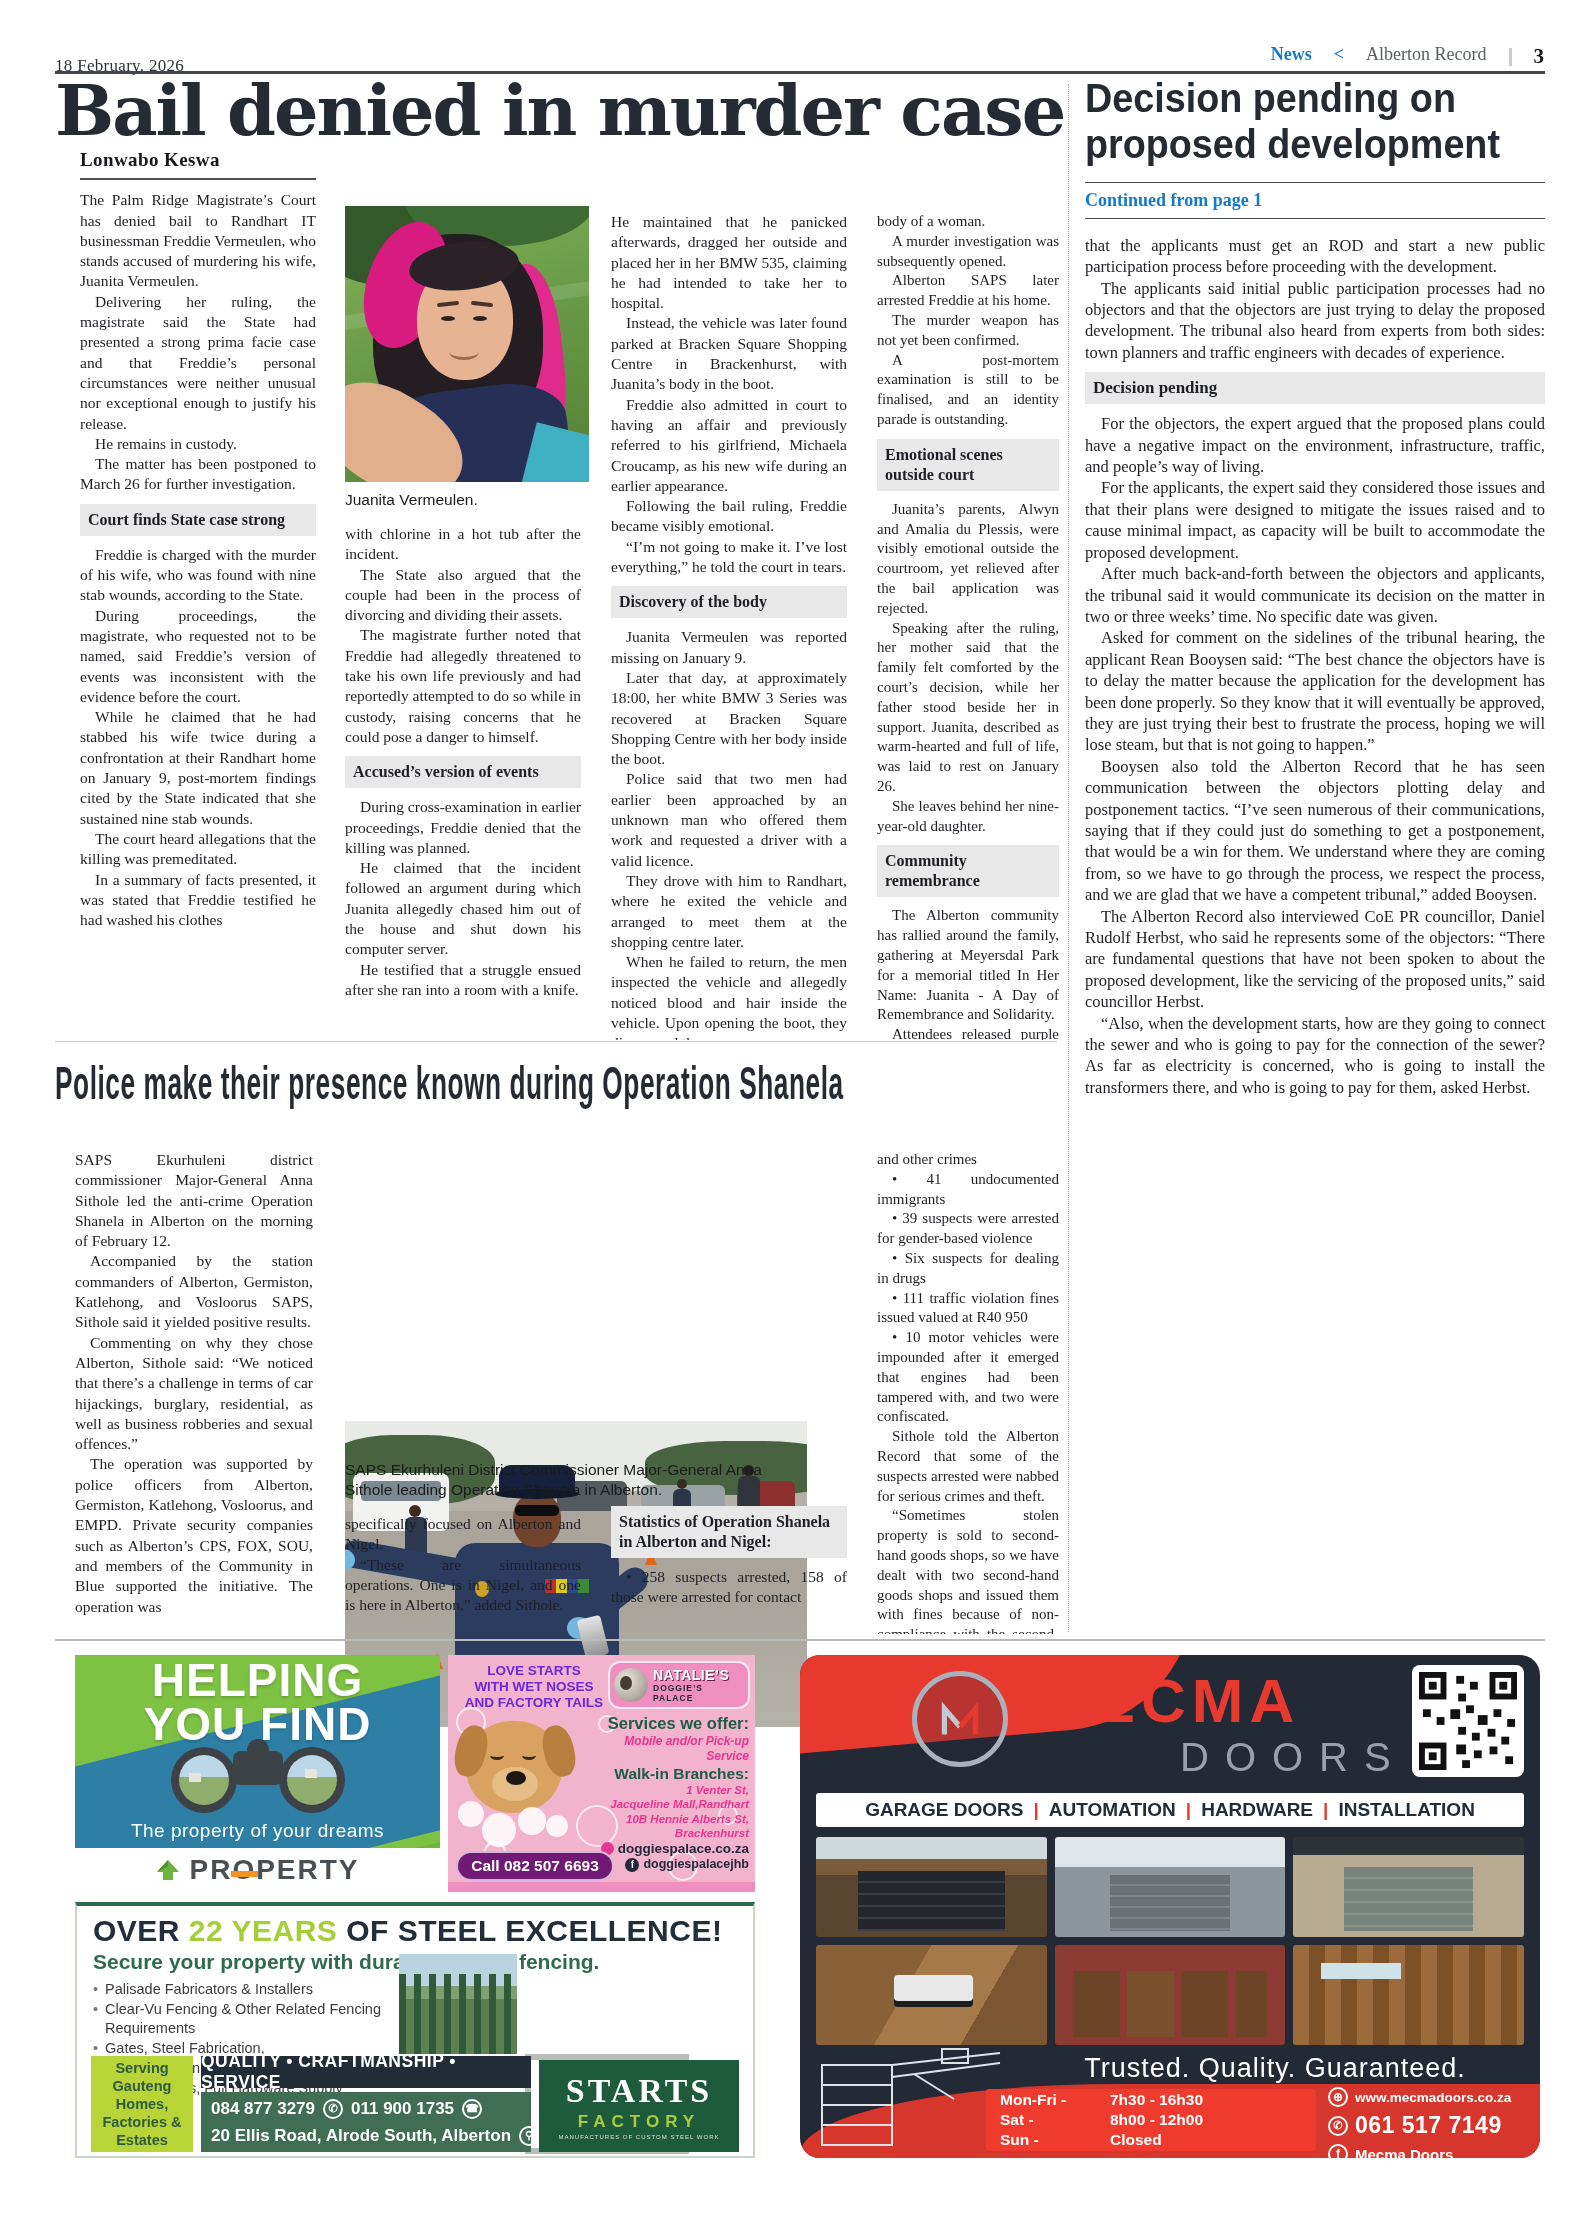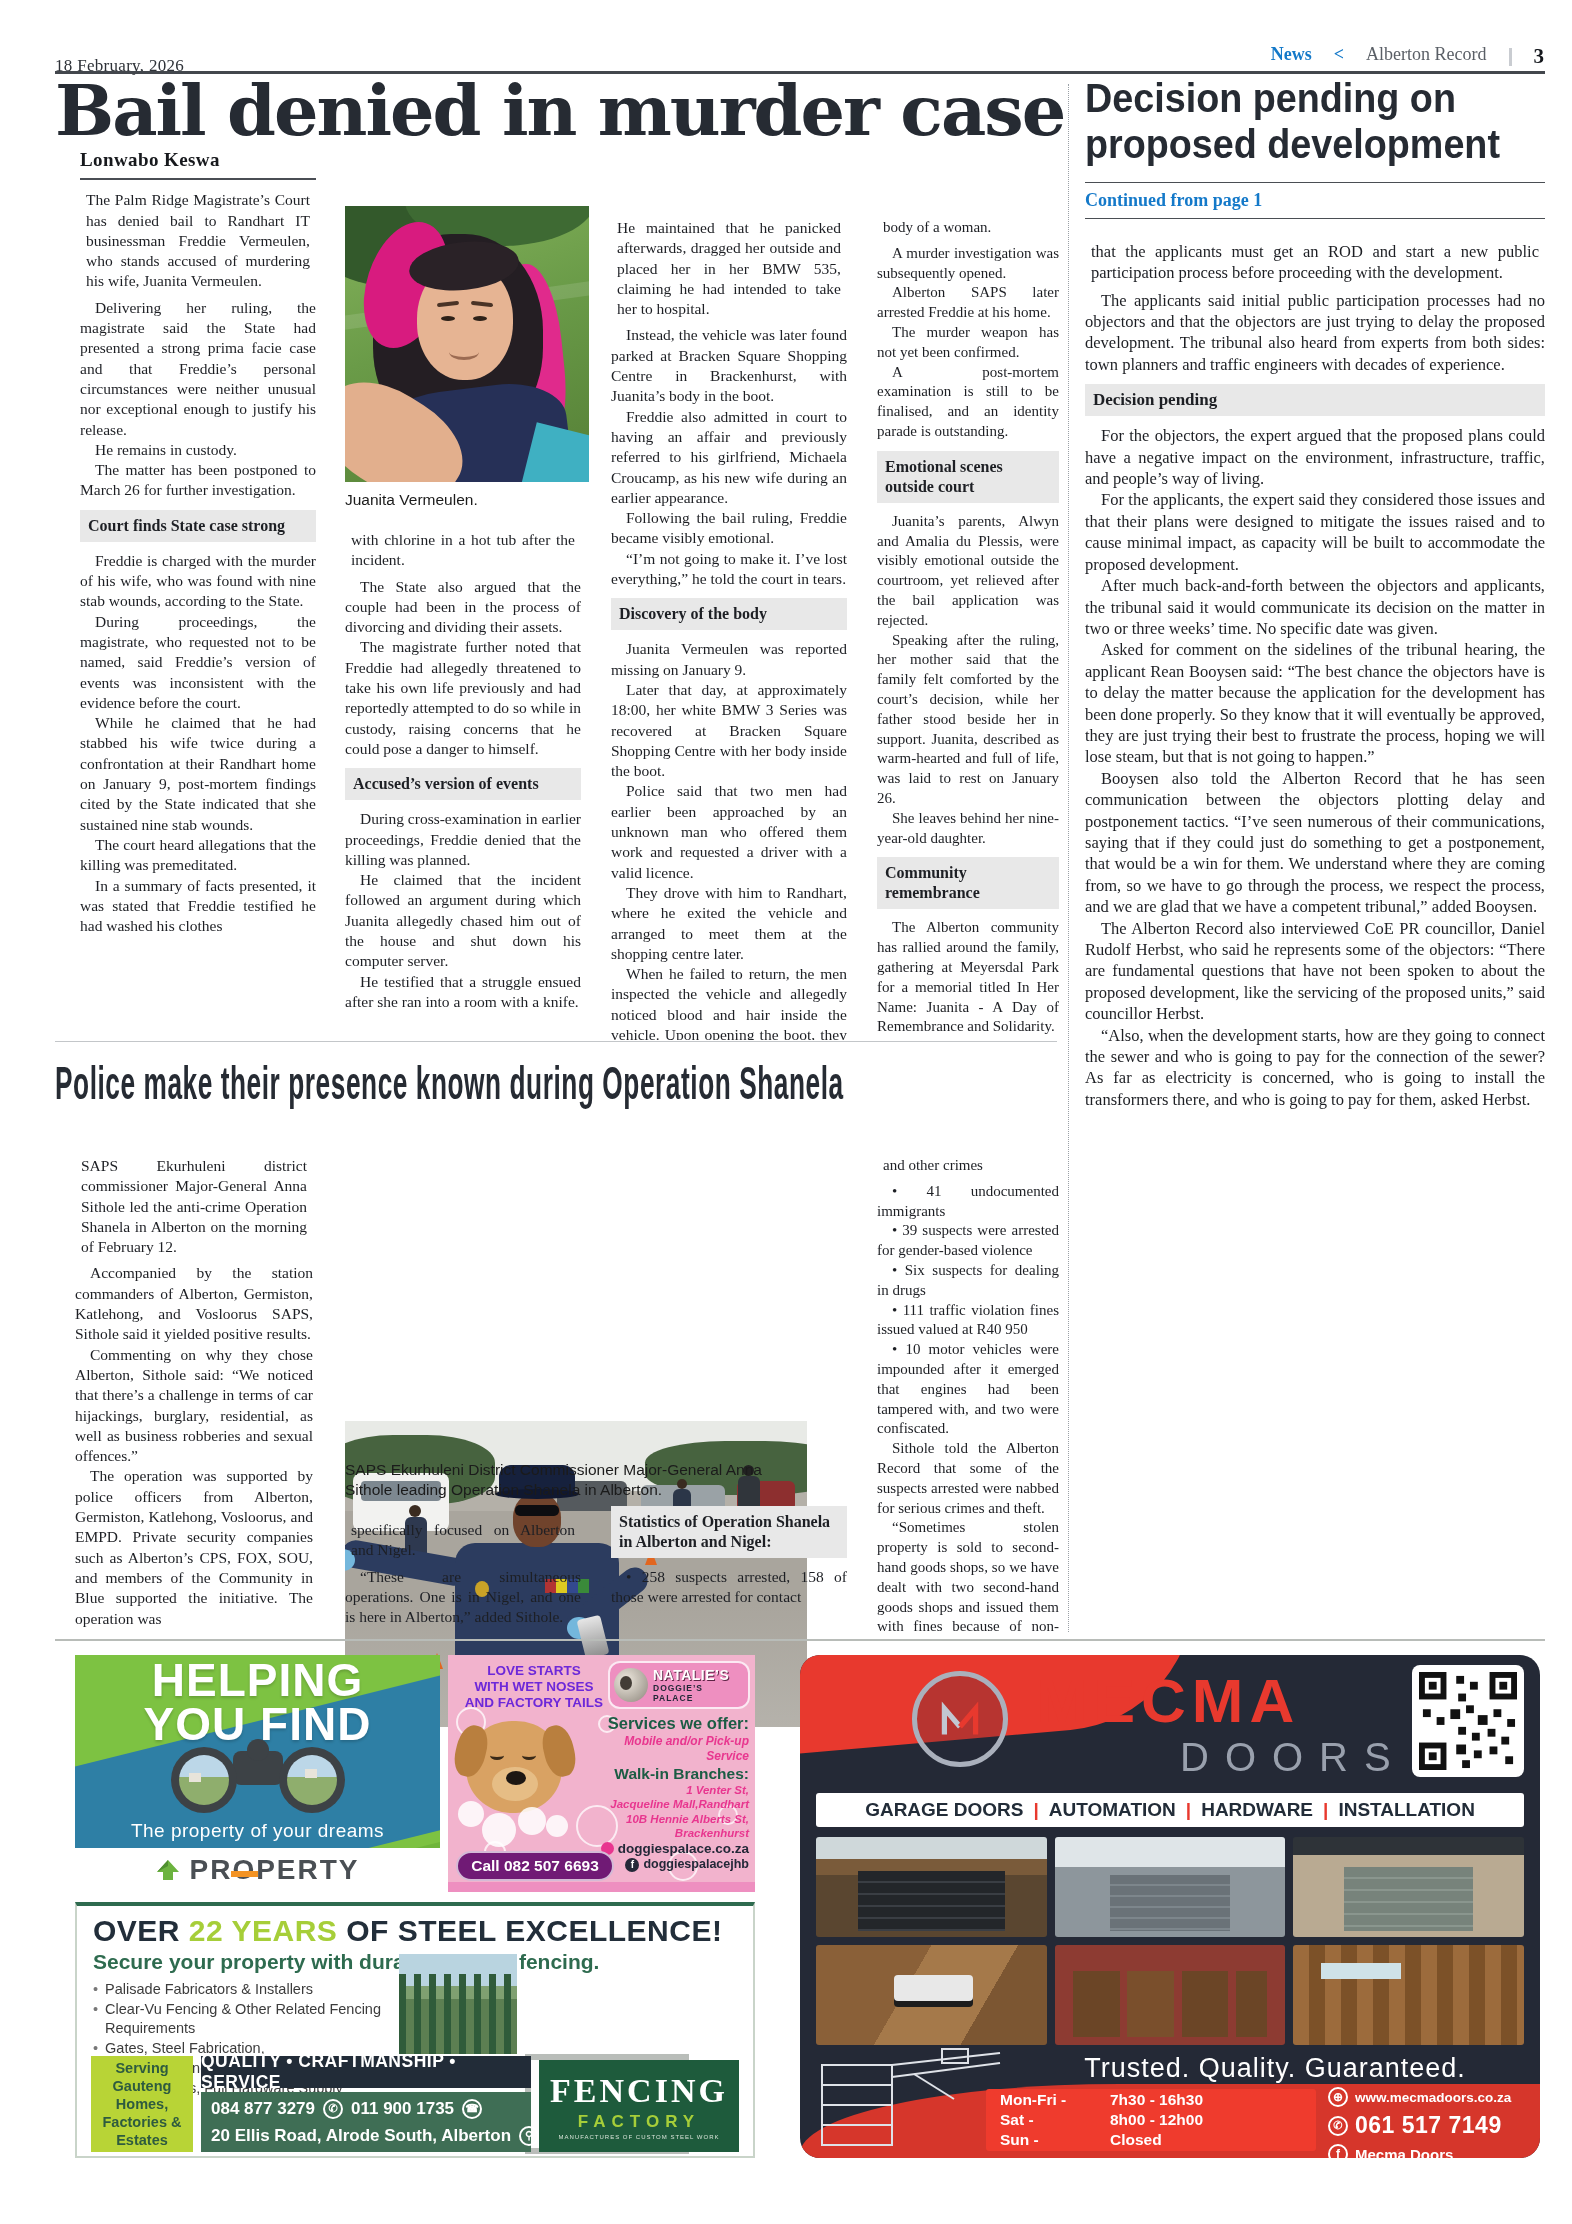--- a/index.html
+++ b/index.html
@@ -25,21 +25,21 @@
   .hl-right{font-size:41px;line-height:1.12;transform:scaleX(.92);width:500px;}
   .hl-shan{font-size:46px;white-space:nowrap;transform:scaleX(.57);letter-spacing:1px;}
 
   .byline{font-weight:bold;font-size:19px;letter-spacing:.4px;color:#17191d;padding-bottom:8px;
           border-bottom:2px solid #4a4e54;margin-bottom:10px;}
 
   
   .col{font-size:15.5px;line-height:20.3px;color:#1d1f24;overflow:hidden;}
   .col.small{font-size:15px;line-height:19.8px;}
   .p{margin:0;text-align:justify;text-indent:15px;hyphens:auto;}
-  .pc{margin:6px;text-align:justify;text-indent:0;hyphens:auto;}
+  .pc{margin:0;text-align:justify;text-indent:0;hyphens:auto;}
   .ph{background:#e8e8e8;font-weight:bold;font-size:16px;line-height:20px;
       padding:6px 8px;margin:9px 0;}
   .caption{font-family:"Liberation Sans",sans-serif;font-size:15.5px;color:#1b1b1b;line-height:20px;}
   .contd{color:#1479c9;font-weight:bold;font-size:18px;padding:7px 0;}
   .thinrule{height:1px;background:#4a4e54;}
   .vdot{border-left:1px dotted #9aa0a6;}
   .hgray{background:#c3c6c9;height:1px;}
 
   .rcol{font-size:16.5px;line-height:21.4px;}
   .rcol .p{text-indent:16px;}
@@ -487,21 +487,21 @@
         <span class="ic-ring">✆</span>
         <span>011 900 1735</span>
         <span class="ic-ring">☎</span>
       </div>
       <div class="fence-crow">
         <span>20 Ellis Road, Alrode South, Alberton</span>
         <span class="ic-ring">⚲</span>
       </div>
     </div>
     <div class="abs fence-logo" style="left:462px;top:154px;width:200px;height:92px;">
-      <div class="fl1">FENCING</div>
+      <div class="fl1">STARTS</div>
       <div class="fl2">FACTORY</div>
       <div class="fl3">MANUFACTURES OF CUSTOM STEEL WORK</div>
     </div>
   </div>
 
   <div class="ad ad-mecma" style="left:800px;top:1655px;width:740px;height:503px;">
     <div class="mec-swoosh-top"></div>
     <div class="mec-swoosh-bot"></div>
     <div class="mec-logo">
       <svg width="52" height="52" viewBox="0 0 40 40">

